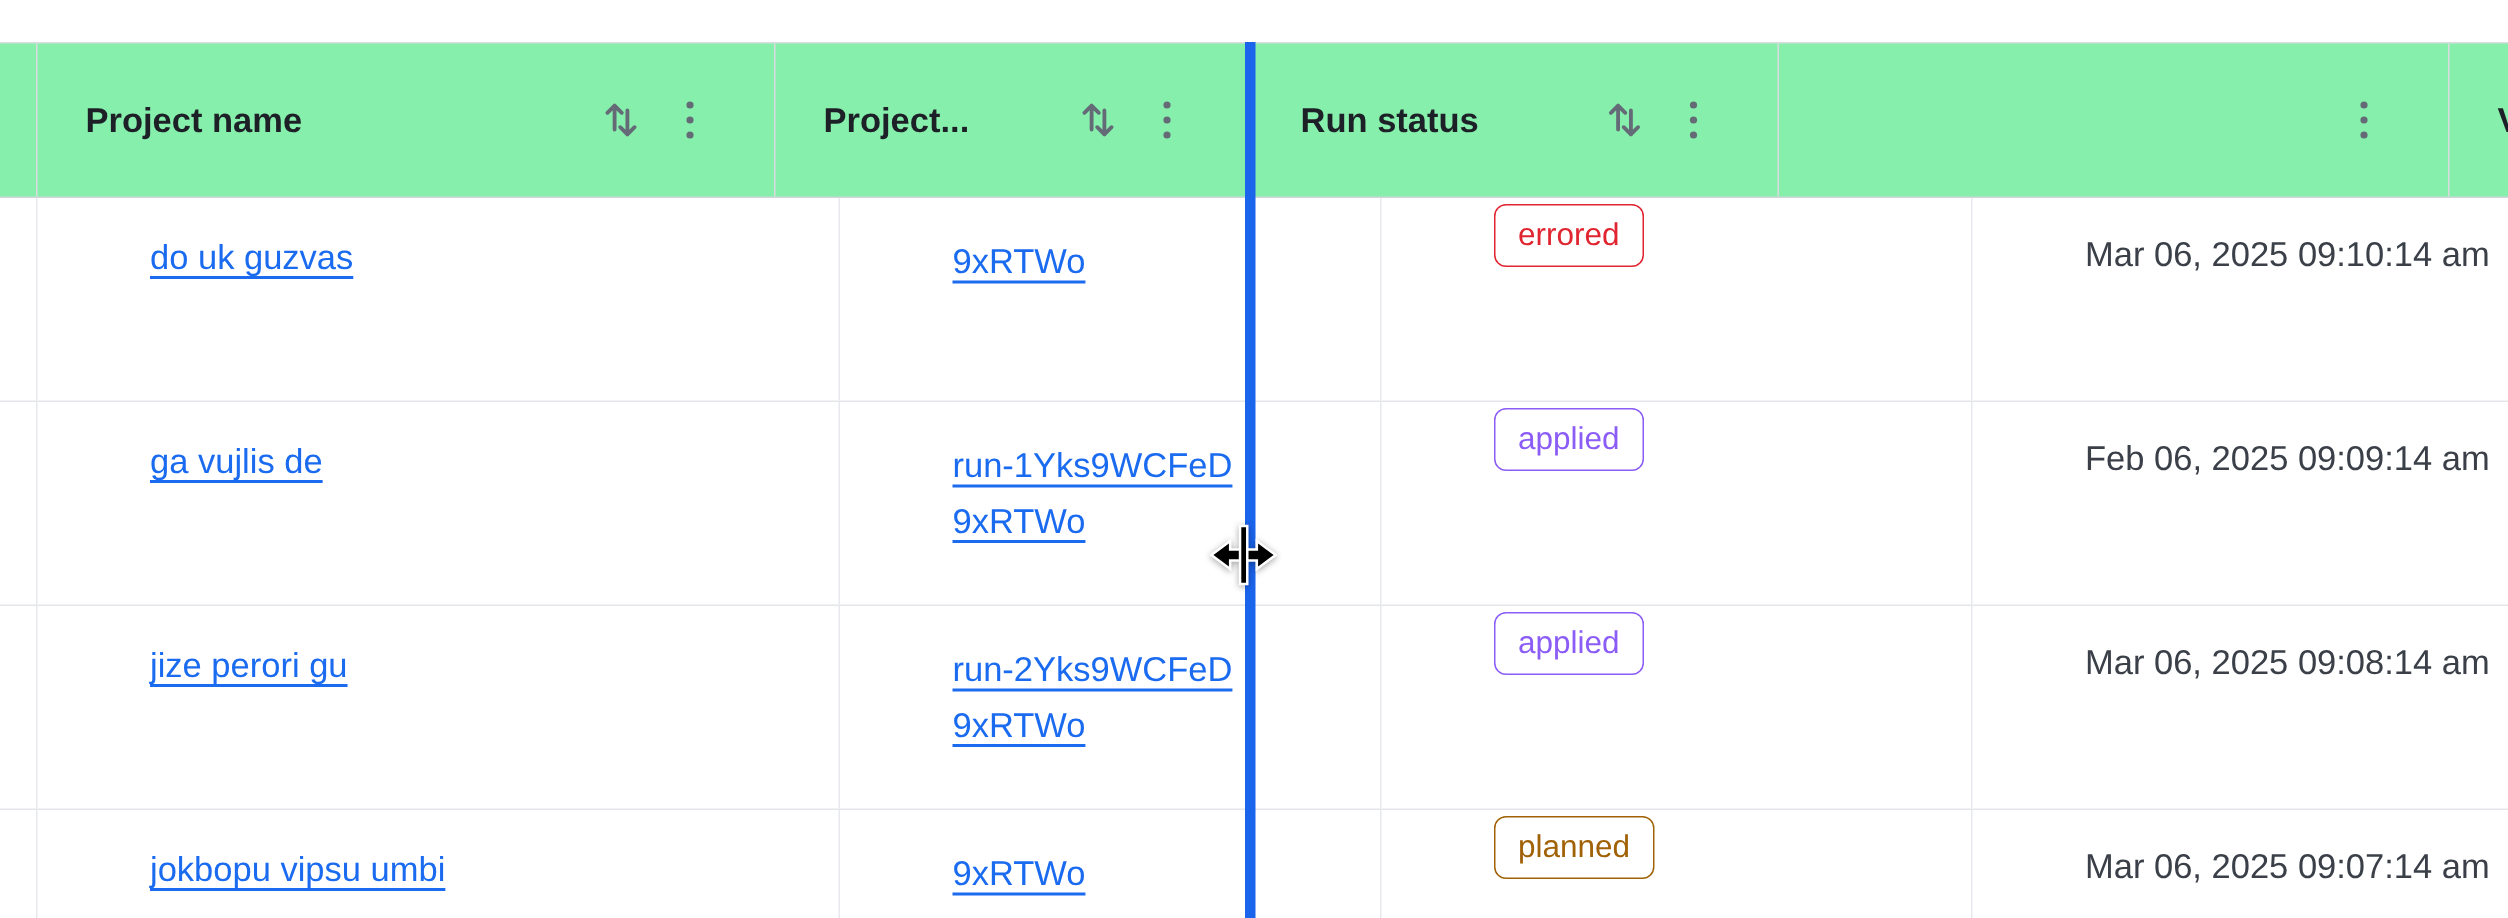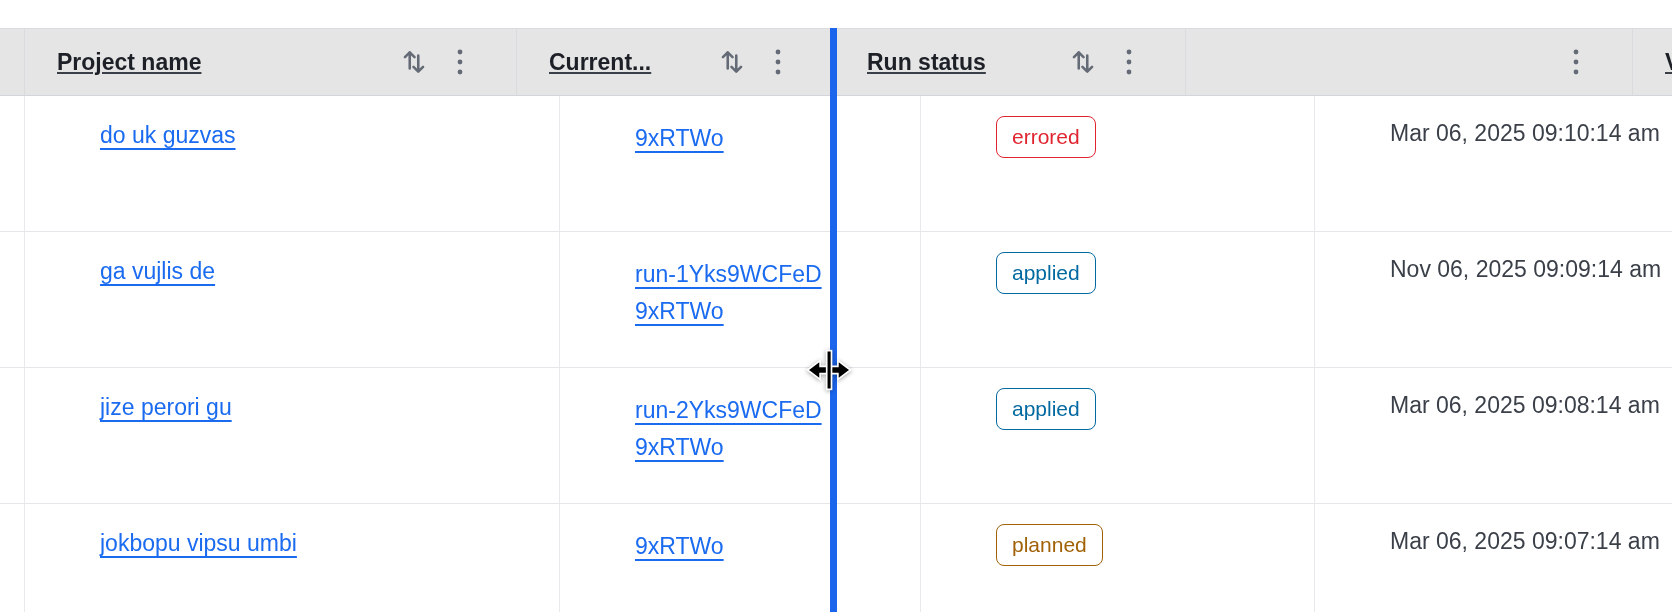--- a/index.html
+++ b/index.html
@@ -10,25 +10,24 @@
     background: #ffffff;
     font-family: "Liberation Sans", sans-serif;
     color: #3a3f48;
   }
   .table { position: absolute; top: 28px; left: 0; width: 1672px; }
   .grid {
     display: grid;
     grid-template-columns: 25px 492px 318px 351px 447px 1fr;
   }
   .thead {
-    height: 68px;
-    background: #e5e5e5;
+    height: 104px;
+    background: #86efac;
     border-top: 1px solid #d9dbde;
     border-bottom: 1px solid #d2d5d9;
-    text-decoration: underline;
   }
   .th {
     display: flex;
     align-items: center;
     padding: 0 50px 0 32px;
     border-right: 1px solid #d9dbde;
     font-weight: bold;
     font-size: 23px;
     color: #1d2127;
     overflow: hidden;
@@ -40,21 +39,21 @@
   .icon-btn { display: inline-flex; cursor: pointer; flex: none; }
 
   .trow { height: 136px; border-bottom: 1px solid #e4e6e9; background: #fff; gap: 43px; }
   .td {
     border-right: 1px solid #e7e9ec;
     padding: 24px 20px 0 32px;
     font-size: 23px;
     vertical-align: top;
     overflow: hidden;
   }
-  .td.status-cell { padding-top: 20px; }
+  .td.status-cell { padding-top: 4px; }
 
   .cell-link {
     color: #1a6bf0;
     text-decoration: underline;
     text-decoration-thickness: 2px;
     text-underline-offset: 5px;
     cursor: pointer;
     display: inline-block;
     line-height: 30px;
   }
@@ -64,21 +63,21 @@
     display: inline-block;
     border: 1.5px solid currentColor;
     border-radius: 8px;
     padding: 7px 15px;
     font-size: 21px;
     line-height: 1.25;
     background: #ffffff;
     white-space: nowrap;
   }
   .badge[data-variant="errored"] { color: #e02531; }
-  .badge[data-variant="applied"] { color: #0369a1; text-align: center; }
+  .badge[data-variant="applied"] { color: #8b5cf6; text-align: center; }
   .badge[data-variant="planned"] { color: #a16207; }
 
   .ts { white-space: nowrap; color: #3a3f48; margin-top: 30px; }
 
   .resize-line {
     position: absolute;
     left: 830px;
     top: 28px;
     width: 7px;
     height: 584px;
@@ -115,21 +114,21 @@
           <svg class="kebab-svg" width="12" height="30" viewBox="0 0 12 30" fill="#646b76">
             <circle cx="6" cy="5" r="2.4"></circle>
               <circle cx="6" cy="15" r="2.4"></circle>
               <circle cx="6" cy="25" r="2.4"></circle>
           </svg>
         </span>
       </span>
     </div>
 
     <div class="th">
-      <span class="th-label">Current...</span>
+      <span class="th-label">Project...</span>
       <span class="th-icons">
         <span class="icon-btn">
           <svg class="sort-svg" width="32" height="32" viewBox="0 0 30 30" fill="none" stroke="#646b76" stroke-width="2.4" stroke-linecap="round" stroke-linejoin="round">
             <path d="M11 21 V6 M6.5 10.5 L11 6 L15.5 10.5"></path>
             <path d="M19 9 V24 M14.5 19.5 L19 24 L23.5 19.5"></path>
           </svg>
         </span>
         <span class="icon-btn">
           <svg class="kebab-svg" width="12" height="30" viewBox="0 0 12 30" fill="#646b76">
             <circle cx="6" cy="5" r="2.4"></circle>
@@ -205,21 +204,21 @@
     <div class="td">
       <a class="cell-link run-link">
         <span>run-1Yks9WCFeD</span>
         <span>9xRTWo</span>
       </a>
     </div>
     <div class="td status-cell">
       <span class="badge" data-variant="applied">applied</span>
     </div>
     <div class="td">
-      <span class="ts">Nov 06, 2025 09:09:14 am</span>
+      <span class="ts">Feb 06, 2025 09:09:14 am</span>
     </div>
     <div class="td">
       <span class="ts">e</span>
     </div>
   </div>
 
   <div class="grid trow">
     <div class="td edge"></div>
     <div class="td">
       <a class="cell-link">jize perori gu</a>

